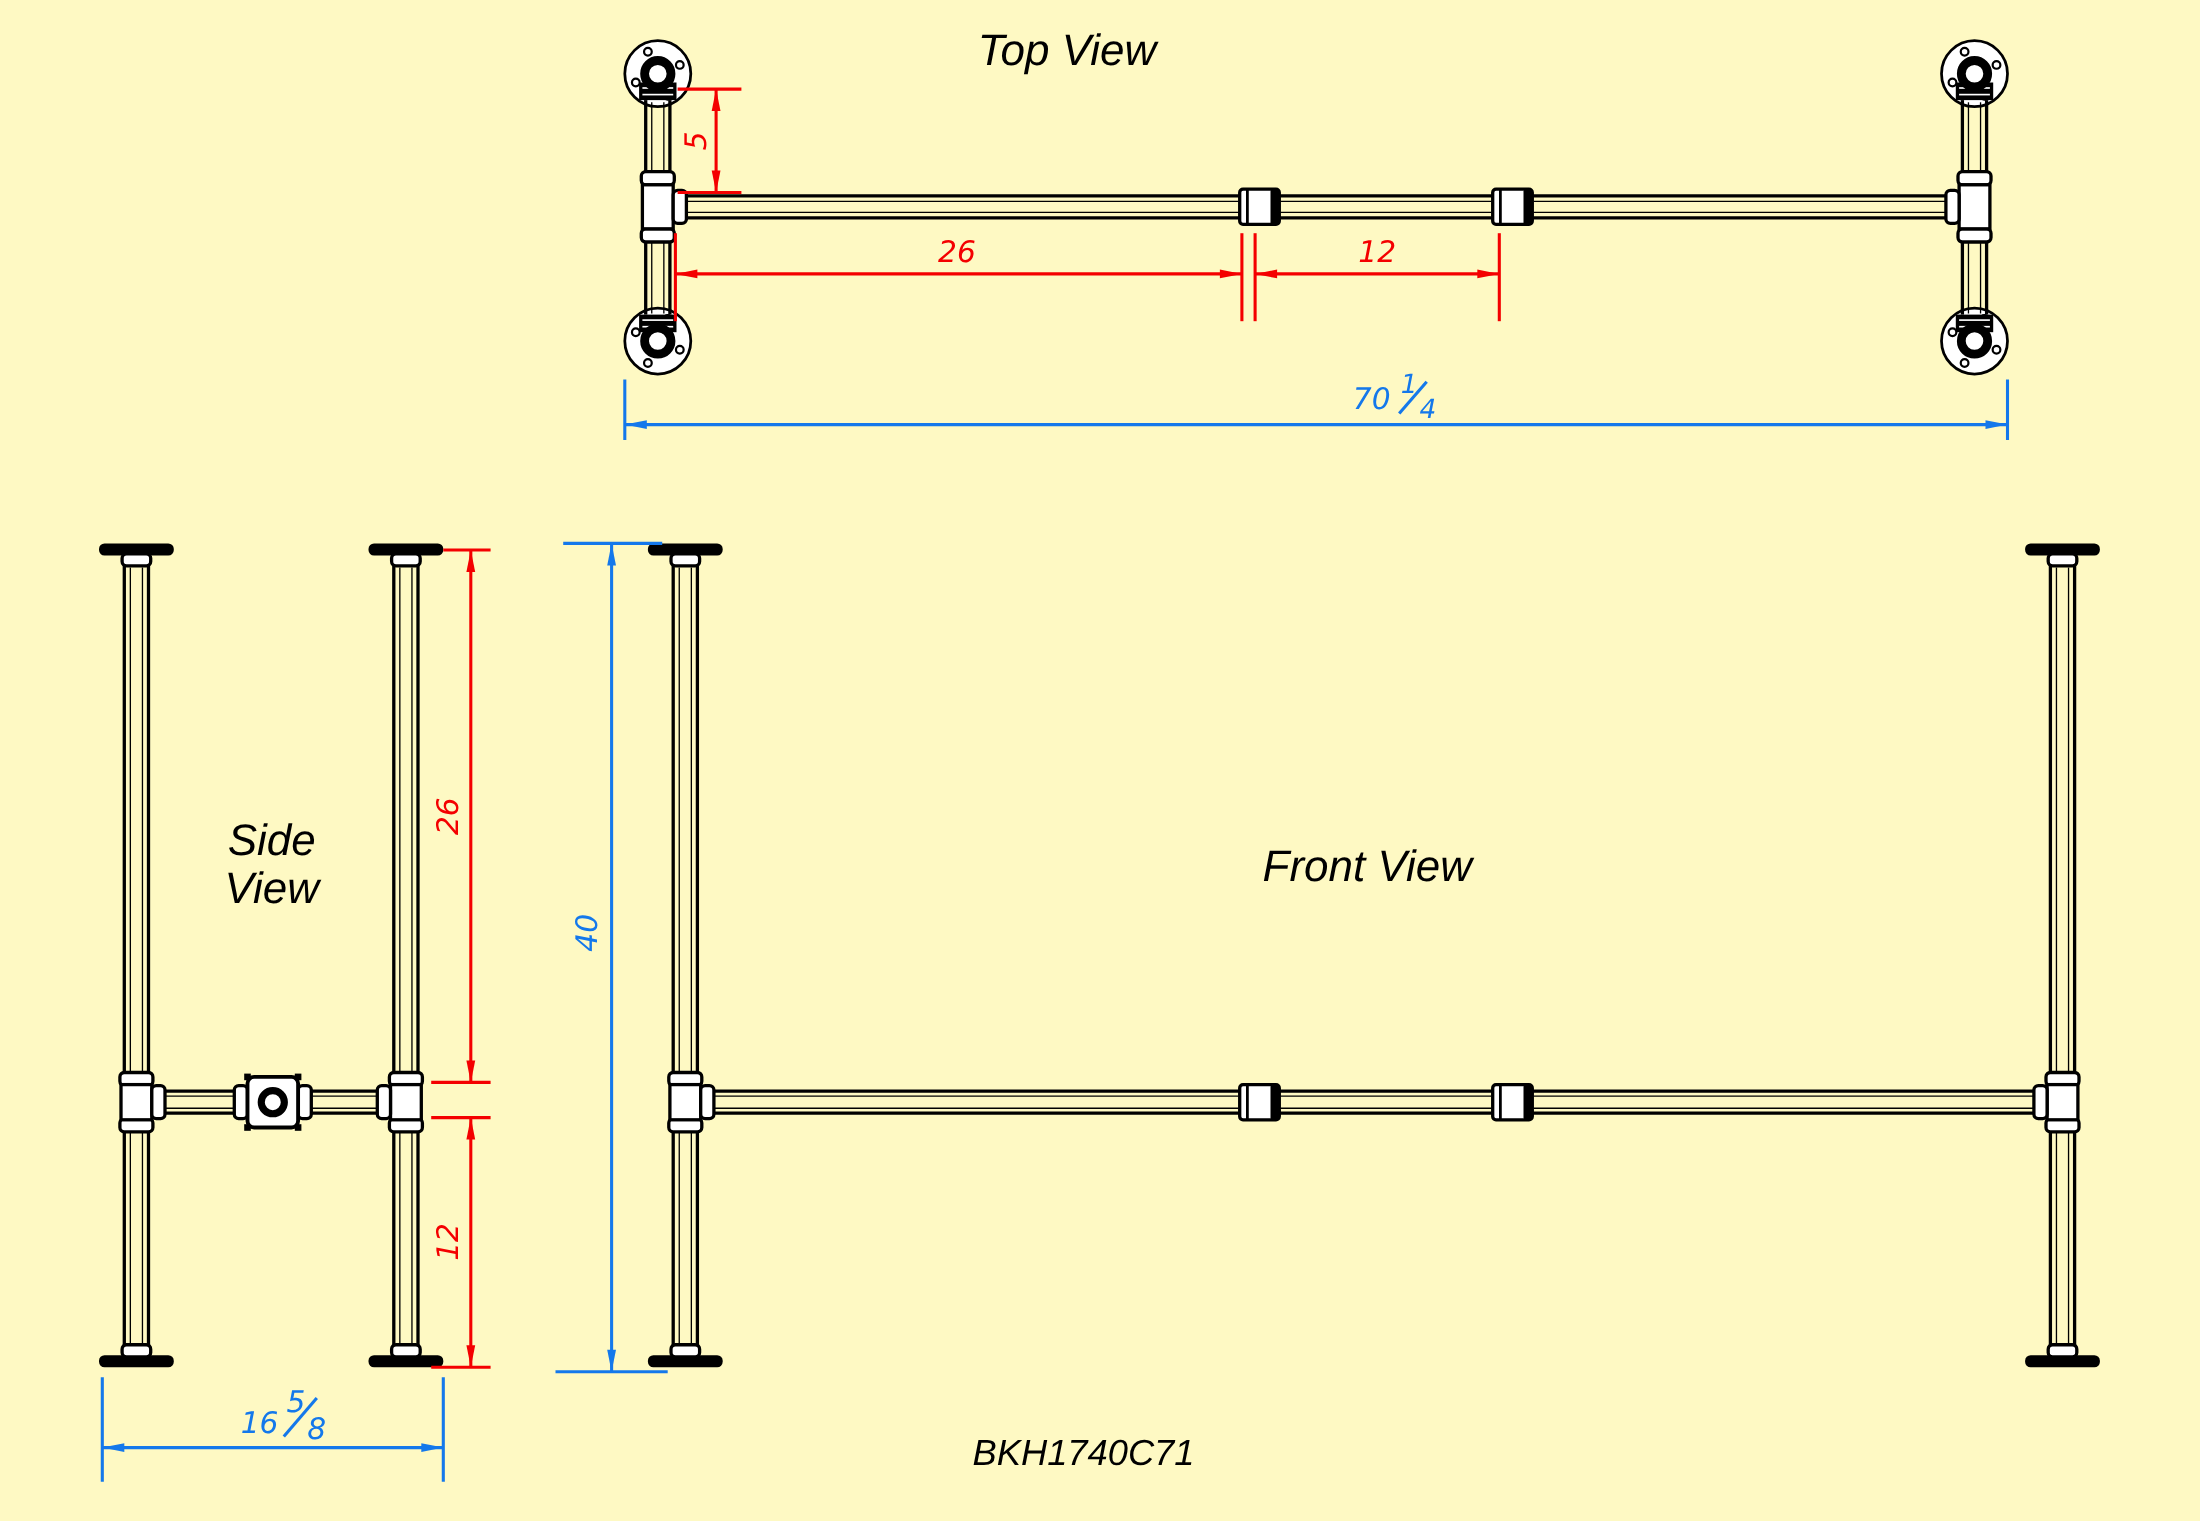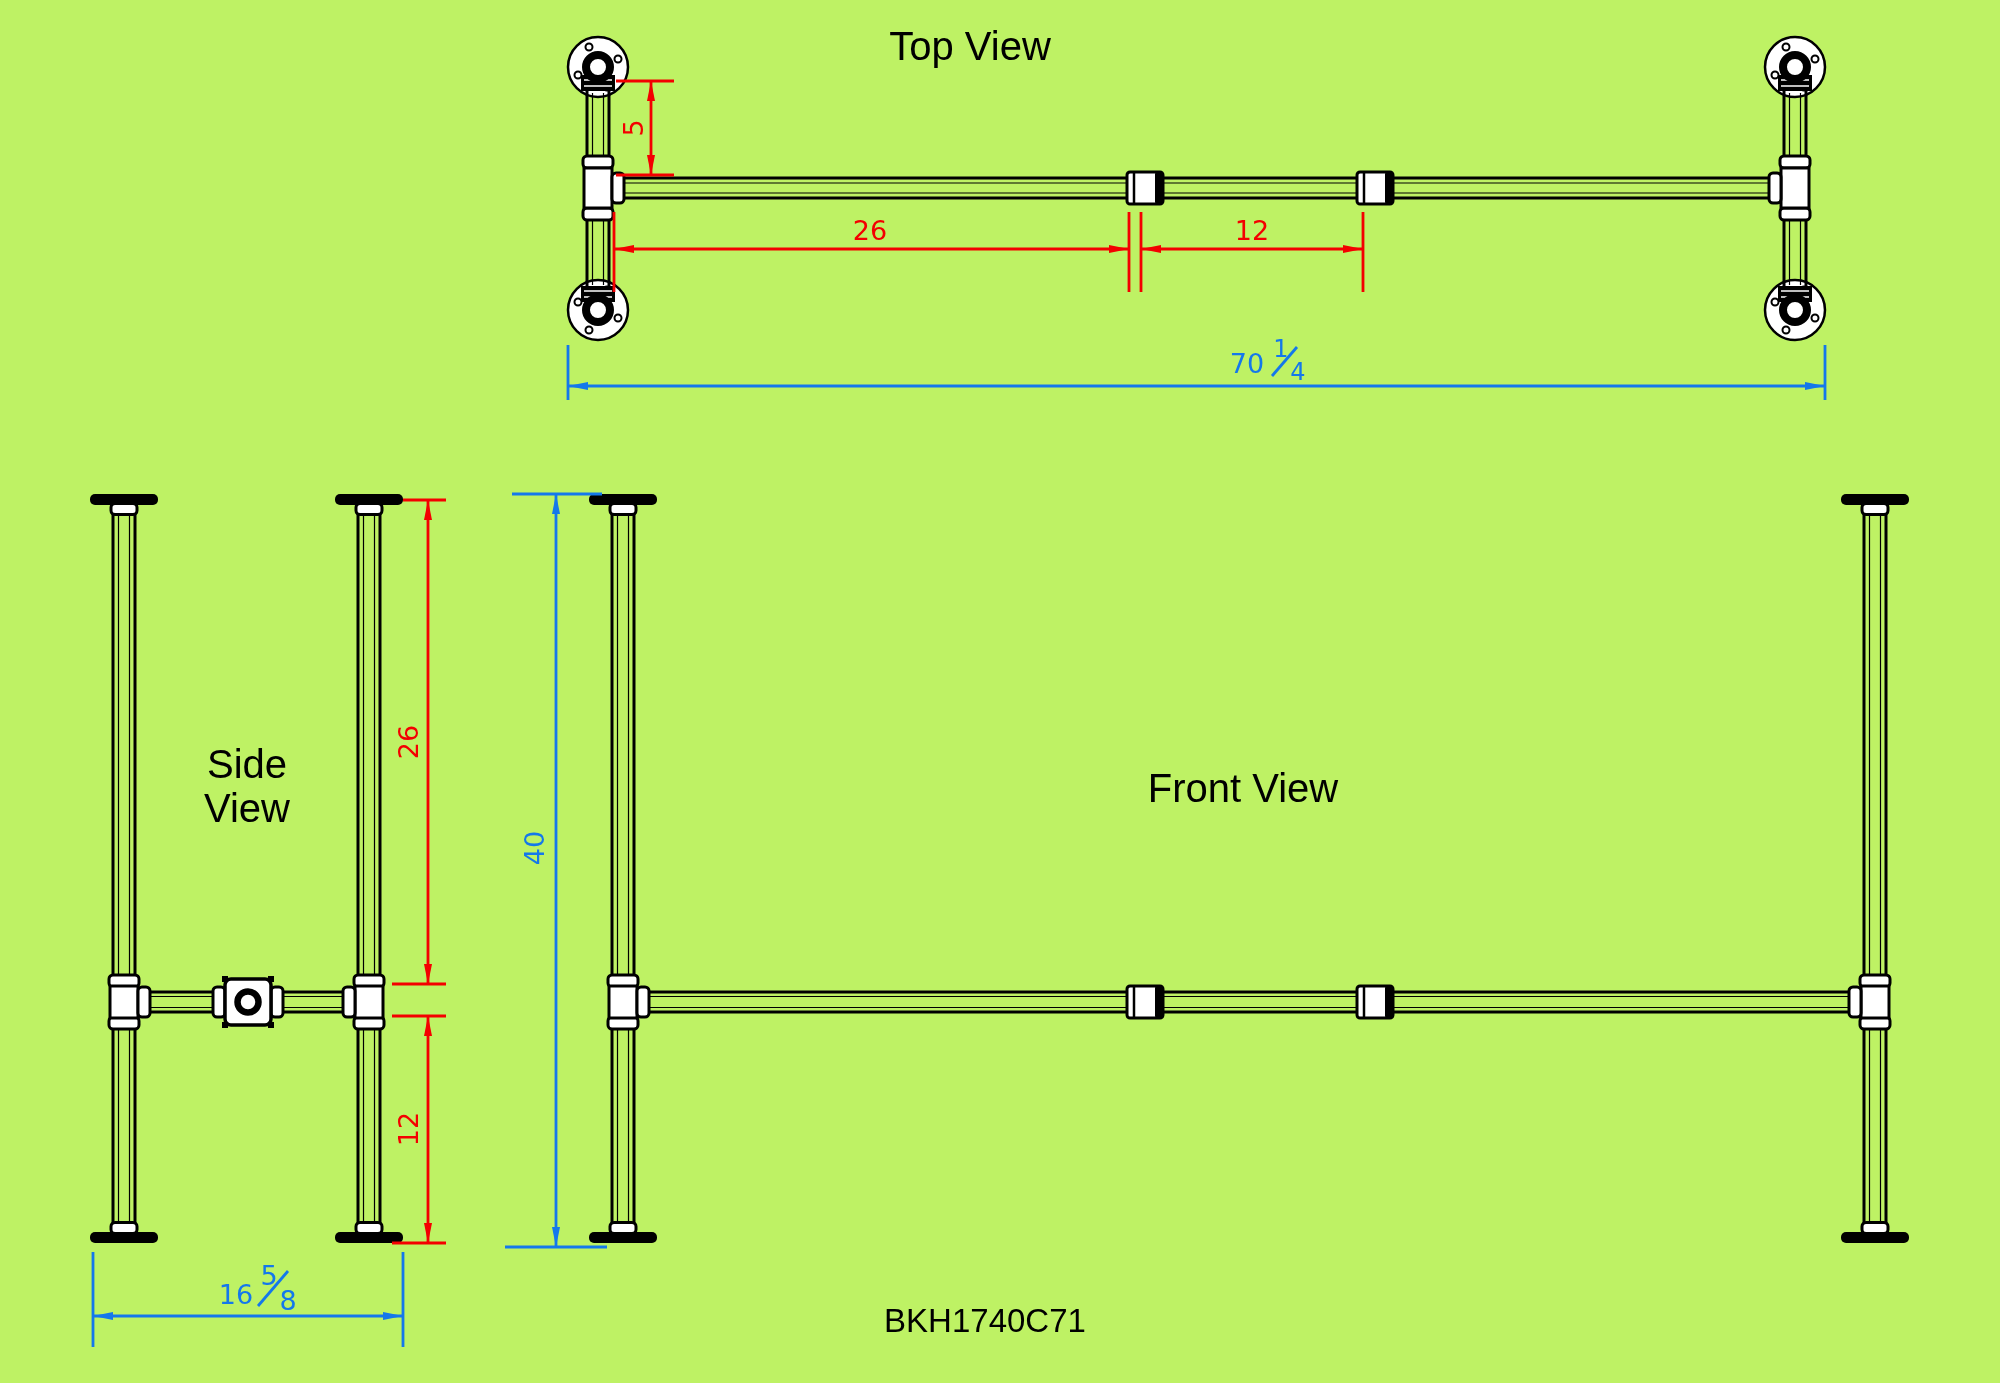--- a/index.html
+++ b/index.html
@@ -1,16 +1,16 @@
 <!DOCTYPE html>
 <html><head>
 <meta charset="utf-8">
 <style>
   html,body { margin:0; padding:0; background:#ffffff; }
-  .stage { width:2000px; height:1383px; position:relative; background:#bef264; }
+  .stage { width:2000px; height:1383px; position:relative; background:#fef9c3;font-style:italic; }
   svg { display:block; }
   text { text-anchor:middle; dominant-baseline:central; }
   .dim-text  { font-family:"DejaVu Sans", sans-serif; font-size:27px; }
   .frac-text { font-family:"DejaVu Sans", sans-serif; font-size:24px; }
   .title-text{ font-family:"Liberation Sans", sans-serif; font-size:40px; }
   .part-text { font-family:"Liberation Sans", sans-serif; font-size:33px; }
   .pipe { stroke:currentColor; stroke-width:3; fill:none; }
   .thin { stroke:currentColor; stroke-width:1.2; fill:none; }
   .fit  { stroke:currentColor; stroke-width:3; fill:#fff; }
   .dimln{ stroke:currentColor; stroke-width:2.8; fill:none; }

